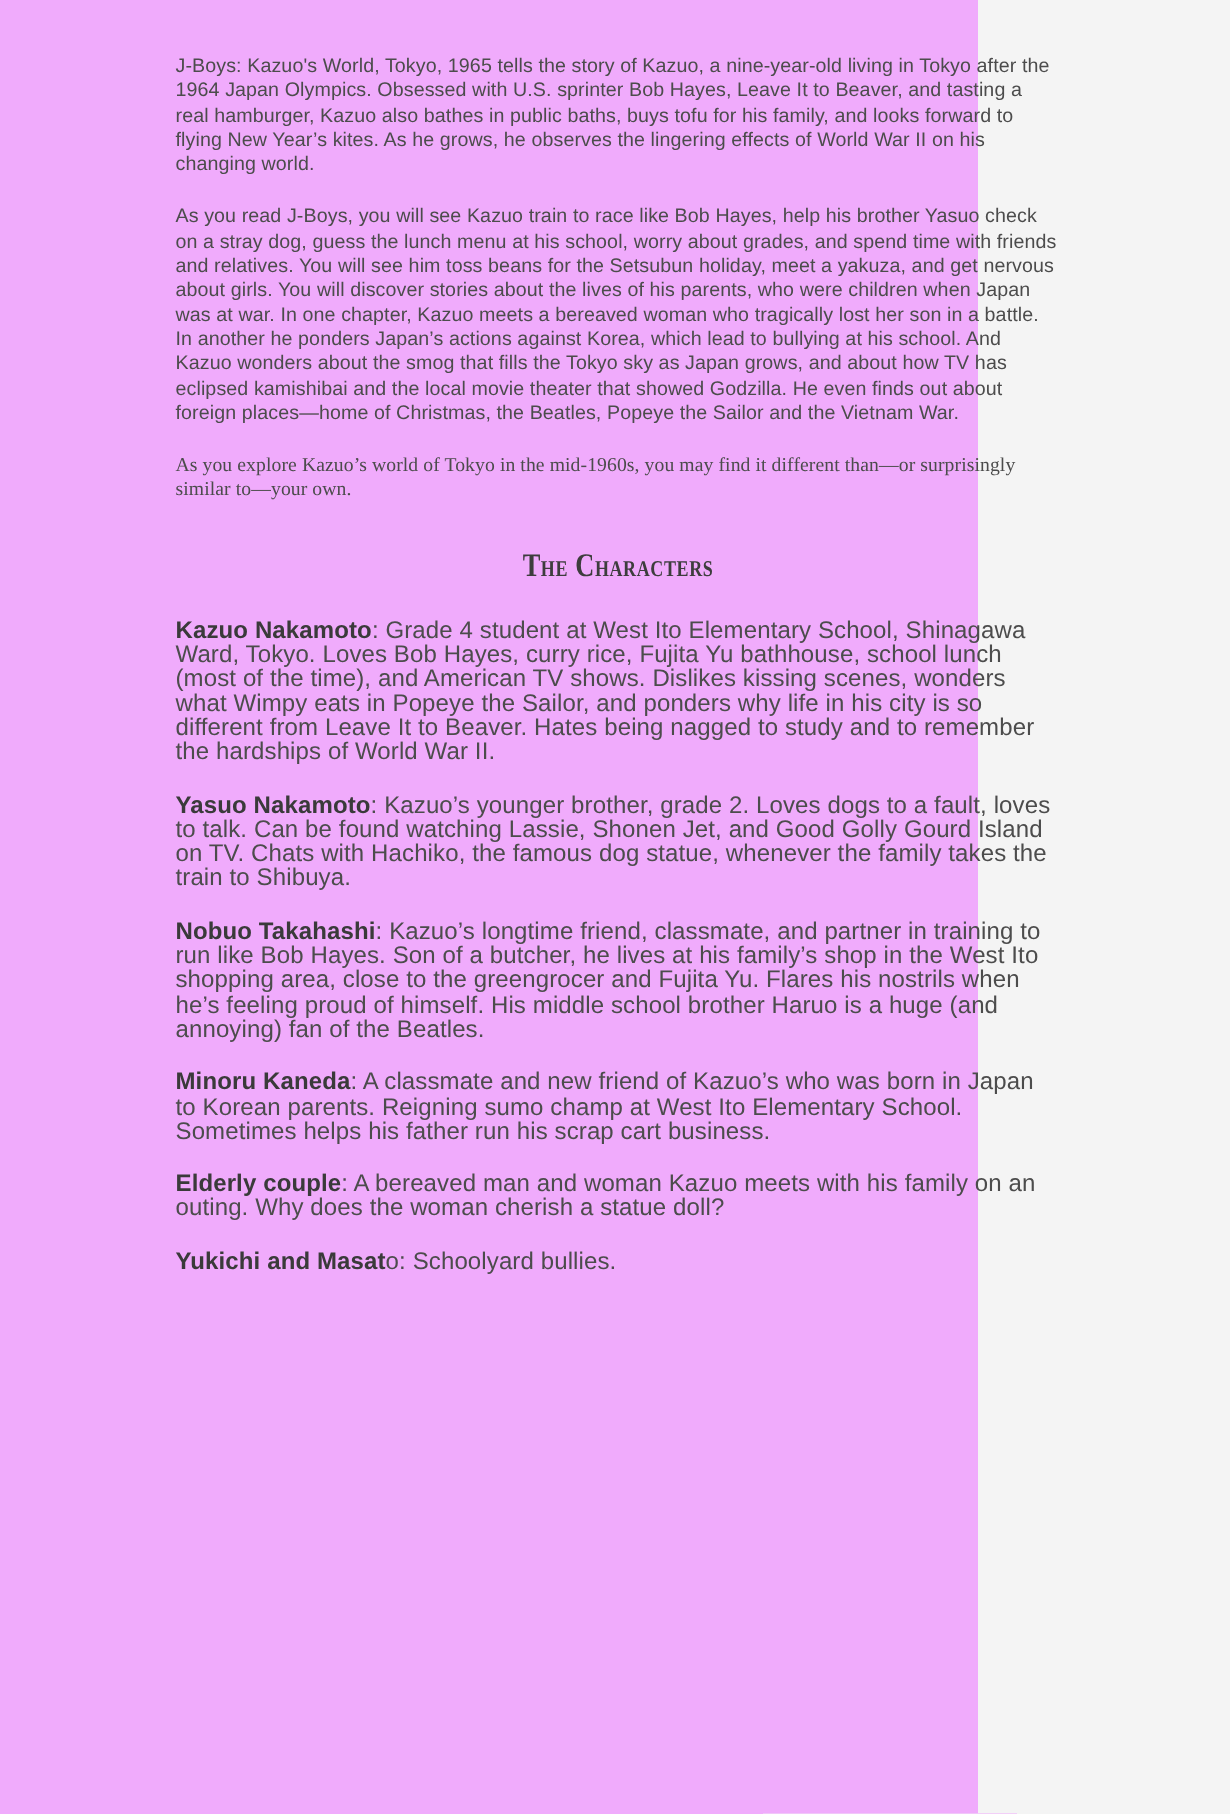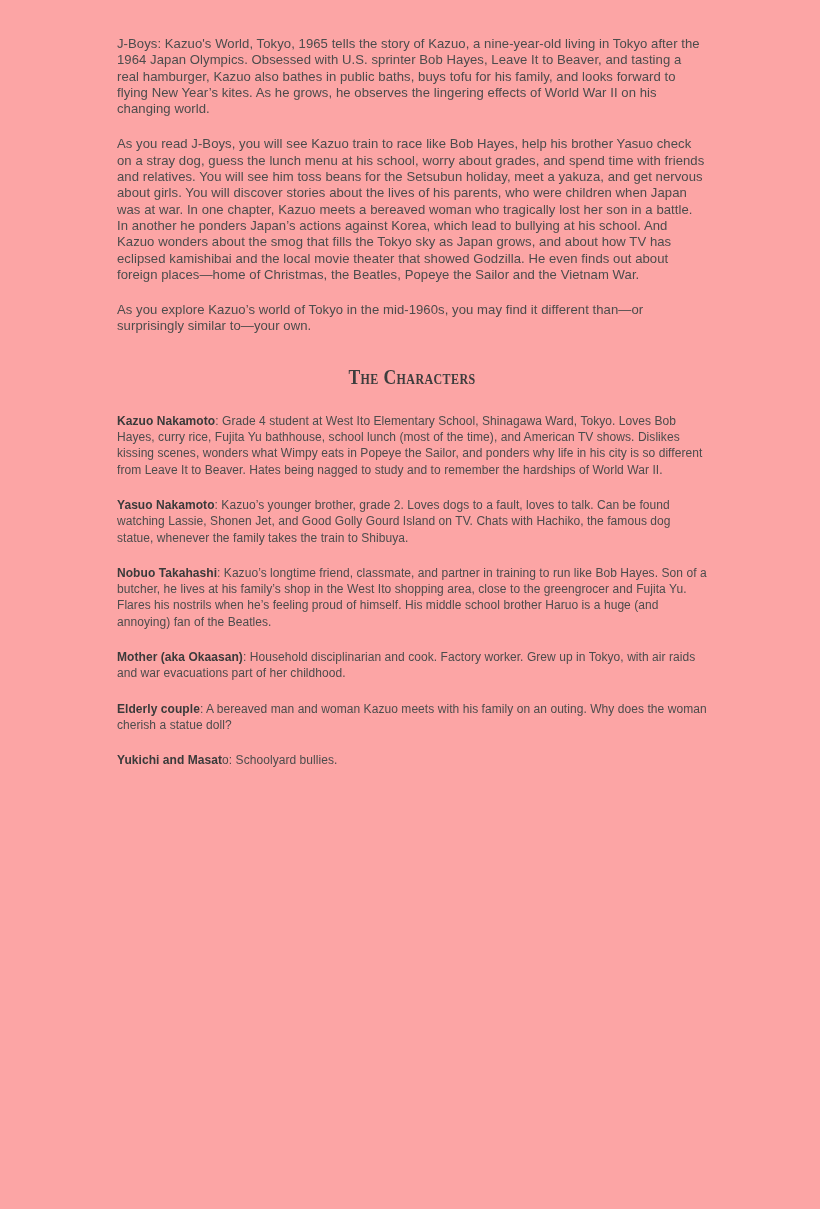--- a/index.html
+++ b/index.html
@@ -8,58 +8,58 @@
   }
   body {
     width: 820px;
     height: 1209px;
     background: #f4f4f4;
     font-family: "Liberation Sans", sans-serif;
     -webkit-font-smoothing: antialiased;
   }
   .page {
     position: relative;
-    width: 820px;
+    width: 652px;
     height: 1209px;
-    background: #fca5a5;
+    background: #f0abfc;
     box-sizing: border-box;
     padding: 36px 115px 0 117px;
   }
   .content {
     width: 590px;
   }
   p.para {
     margin: 0 0 19px 0;
     font-size: 13.1px;
     line-height: 16.3px;
     color: #4c4c4c;
     letter-spacing: 0.005em;
     text-align: left;
   }
-  p.para:last-child { margin-bottom: 0; }
+  p.para:last-child { margin-bottom: 0; font-family: Liberation Serif, serif; }
 
   .section-heading {
     margin: 30px 0 24px 0;
     text-align: center;
     font-family: "Liberation Serif", "DejaVu Serif", serif;
     font-weight: bold;
     font-size: 22px;
     line-height: 24px;
     color: #3d3d3d;
     font-variant: small-caps;
     letter-spacing: 0.5px;
     transform: scaleX(0.80);
     transform-origin: center center;
   }
 
   .characters { margin-top: 0; }
 
   p.entry {
     margin: 0 0 19px 0;
-    font-size: 12px;
+    font-size: 16px;
     line-height: 16.3px;
     color: #4c4c4c;
     letter-spacing: 0.005em;
   }
   p.entry:last-child { margin-bottom: 0; }
 
   p.entry .name {
     font-weight: bold;
     color: #3a3a3a;
   }
@@ -82,25 +82,25 @@
     <h2 class="section-heading">The Characters</h2>
 
     <div class="characters">
 
       <p class="entry"><span class="name">Kazuo Nakamoto</span><span class="tail"></span><span class="desc">: Grade 4 student at West Ito Elementary School, Shinagawa Ward, Tokyo. Loves Bob Hayes, curry rice, Fujita Yu bathhouse, school lunch (most of the time), and American TV shows. Dislikes kissing scenes, wonders what Wimpy eats in Popeye the Sailor, and ponders why life in his city is so different from Leave It to Beaver. Hates being nagged to study and to remember the hardships of World War II.</span></p>
 
       <p class="entry"><span class="name">Yasuo Nakamoto</span><span class="tail"></span><span class="desc">: Kazuo’s younger brother, grade 2. Loves dogs to a fault, loves to talk. Can be found watching Lassie, Shonen Jet, and Good Golly Gourd Island on TV. Chats with Hachiko, the famous dog statue, whenever the family takes the train to Shibuya.</span></p>
 
       <p class="entry"><span class="name">Nobuo Takahashi</span><span class="tail"></span><span class="desc">: Kazuo’s longtime friend, classmate, and partner in training to run like Bob Hayes. Son of a butcher, he lives at his family’s shop in the West Ito shopping area, close to the greengrocer and Fujita Yu. Flares his nostrils when he’s feeling proud of himself. His middle school brother Haruo is a huge (and annoying) fan of the Beatles.</span></p>
 
+      <p class="entry"><span class="name">Minoru Kaneda</span><span class="tail"></span><span class="desc">: A classmate and new friend of Kazuo’s who was born in Japan to Korean parents. Reigning sumo champ at West Ito Elementary School. Sometimes helps his father run his scrap cart business.</span></p>
 
 
 
 
-      <p class="entry"><span class="name">Mother (aka Okaasan)</span><span class="tail"></span><span class="desc">: Household disciplinarian and cook. Factory worker. Grew up in Tokyo, with air raids and war evacuations part of her childhood.</span></p>
 
 
 
 
       <p class="entry"><span class="name">Elderly couple</span><span class="tail"></span><span class="desc">: A bereaved man and woman Kazuo meets with his family on an outing. Why does the woman cherish a statue doll?</span></p>
 
 
       <p class="entry"><span class="name">Yukichi and Masat</span><span class="tail">o</span><span class="desc">: Schoolyard bullies.</span></p>
 
     </div>

